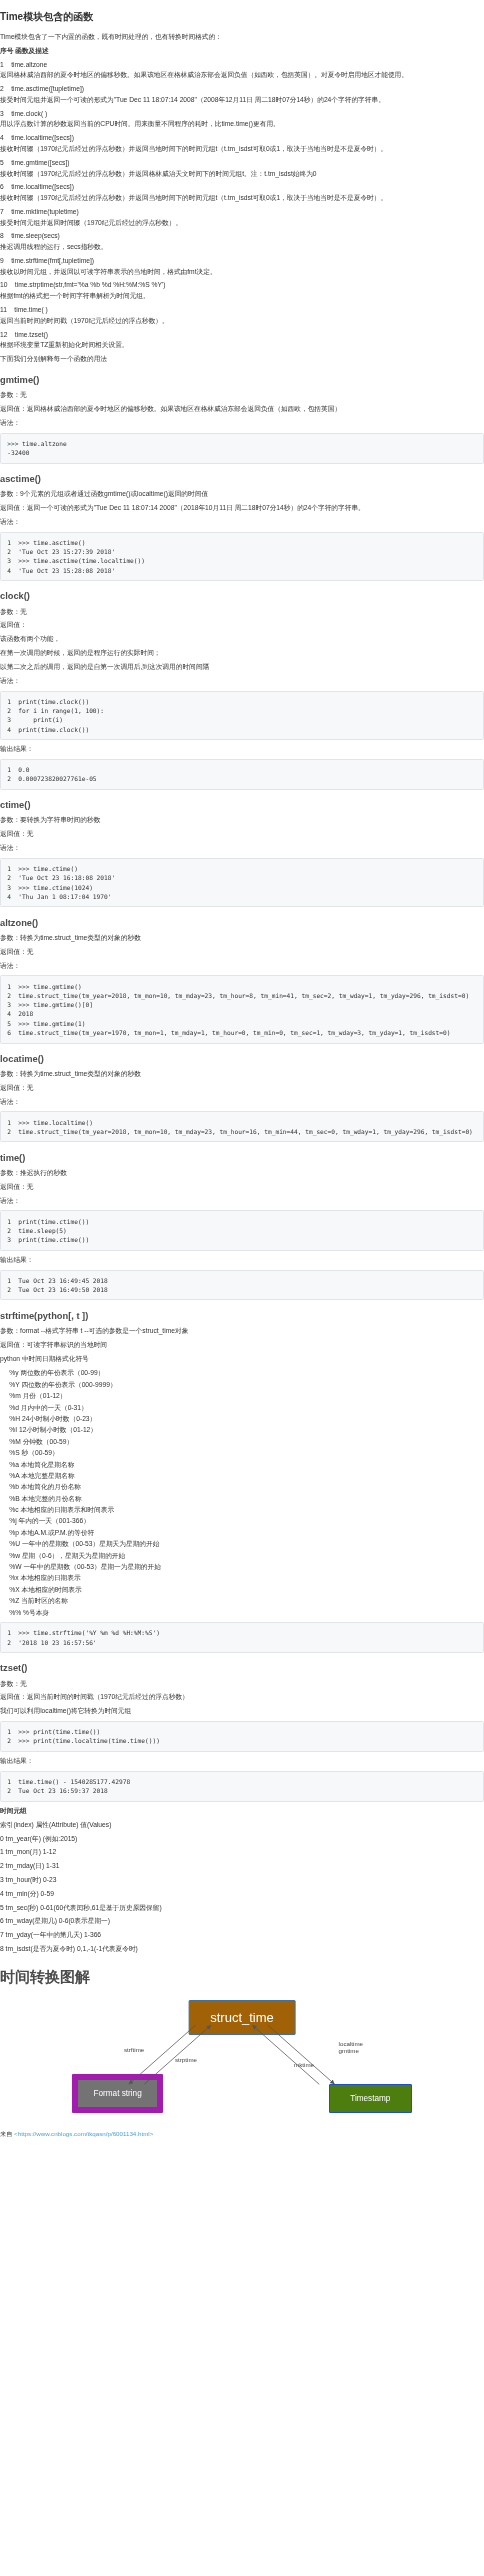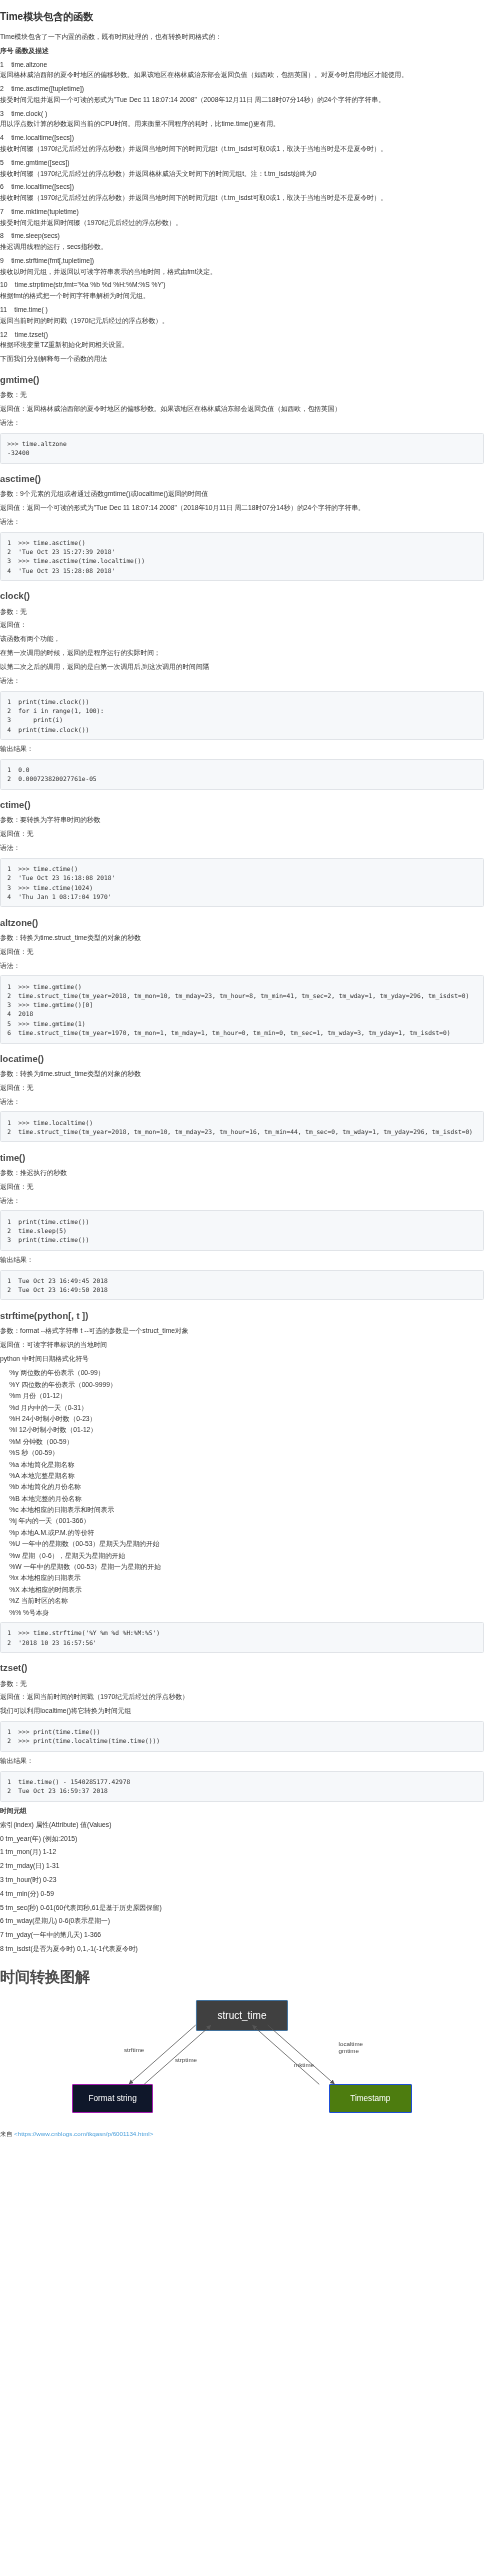--- a/index.html
+++ b/index.html
@@ -5,22 +5,22 @@
 *{margin:0;padding:0;box-sizing:border-box}
 body{font-family:"Microsoft YaHei",Arial,sans-serif;font-size:6.7px;width:484px;background:#fff;color:#333;padding:5.2px 0}
 h1{font-size:10px;font-weight:bold;margin:5.2px 0 7.7px}
 h2{font-size:9.3px;font-weight:bold;margin:10.3px 0 5.2px;color:#4b4b4b}
 h3{font-size:15px;font-weight:bold;margin:13px 0 6.2px;color:#4b4b4b}
 p{margin:3.1px 0;line-height:1.6}
 .code-block{background:#f6f8fa;border:0.5px solid #e1e4e8;padding:5.2px 6.2px;margin:4.1px 0;font-family:Consolas,Monaco,monospace;font-size:6.2px;line-height:1.5;white-space:pre-wrap;color:#333;border-radius:1.5px}
 ul{list-style:none;padding-left:9.3px;margin:3.1px 0}
 ul li{line-height:1.7}
 .diagram{margin:7.7px 0 10.3px;padding:10.3px;display:flex;flex-direction:column;align-items:center}
-.struct-box{background:#404040;border:1px solid #41719c;color:#fff;padding:9.3px 20.6px;font-size:10px;border-radius:1px}
-.fmt-box{background:#0f172a;border:1px solid #a21caf;color:#fff;padding:9.3px 15.5px;font-size:8.2px;border-radius:1px}
+.struct-box{background:#a16207;border:1px solid #41719c;color:#fff;padding:9.3px 20.6px;font-size:13px;border-radius:1px}
+.fmt-box{background:#737373;border:6px solid #a21caf;color:#fff;padding:9.3px 15.5px;font-size:8.2px;border-radius:1px}
 .ts-box{background:#4d7c0f;border:1px solid #1d4ed8;color:#fff;padding:9.3px 20.6px;font-size:8.2px;border-radius:1px}
 .arrow-lbl{position:absolute;font-size:6.2px;color:#444}
 a{color:#4ea1db;text-decoration:none}
 .src{margin-top:5.2px;font-size:6.2px}
 </style>
 </head>
 <body>
 
 <h1>Time模块包含的函数</h1>
 <p>Time模块包含了一下内置的函数，既有时间处理的，也有转换时间格式的：</p>

